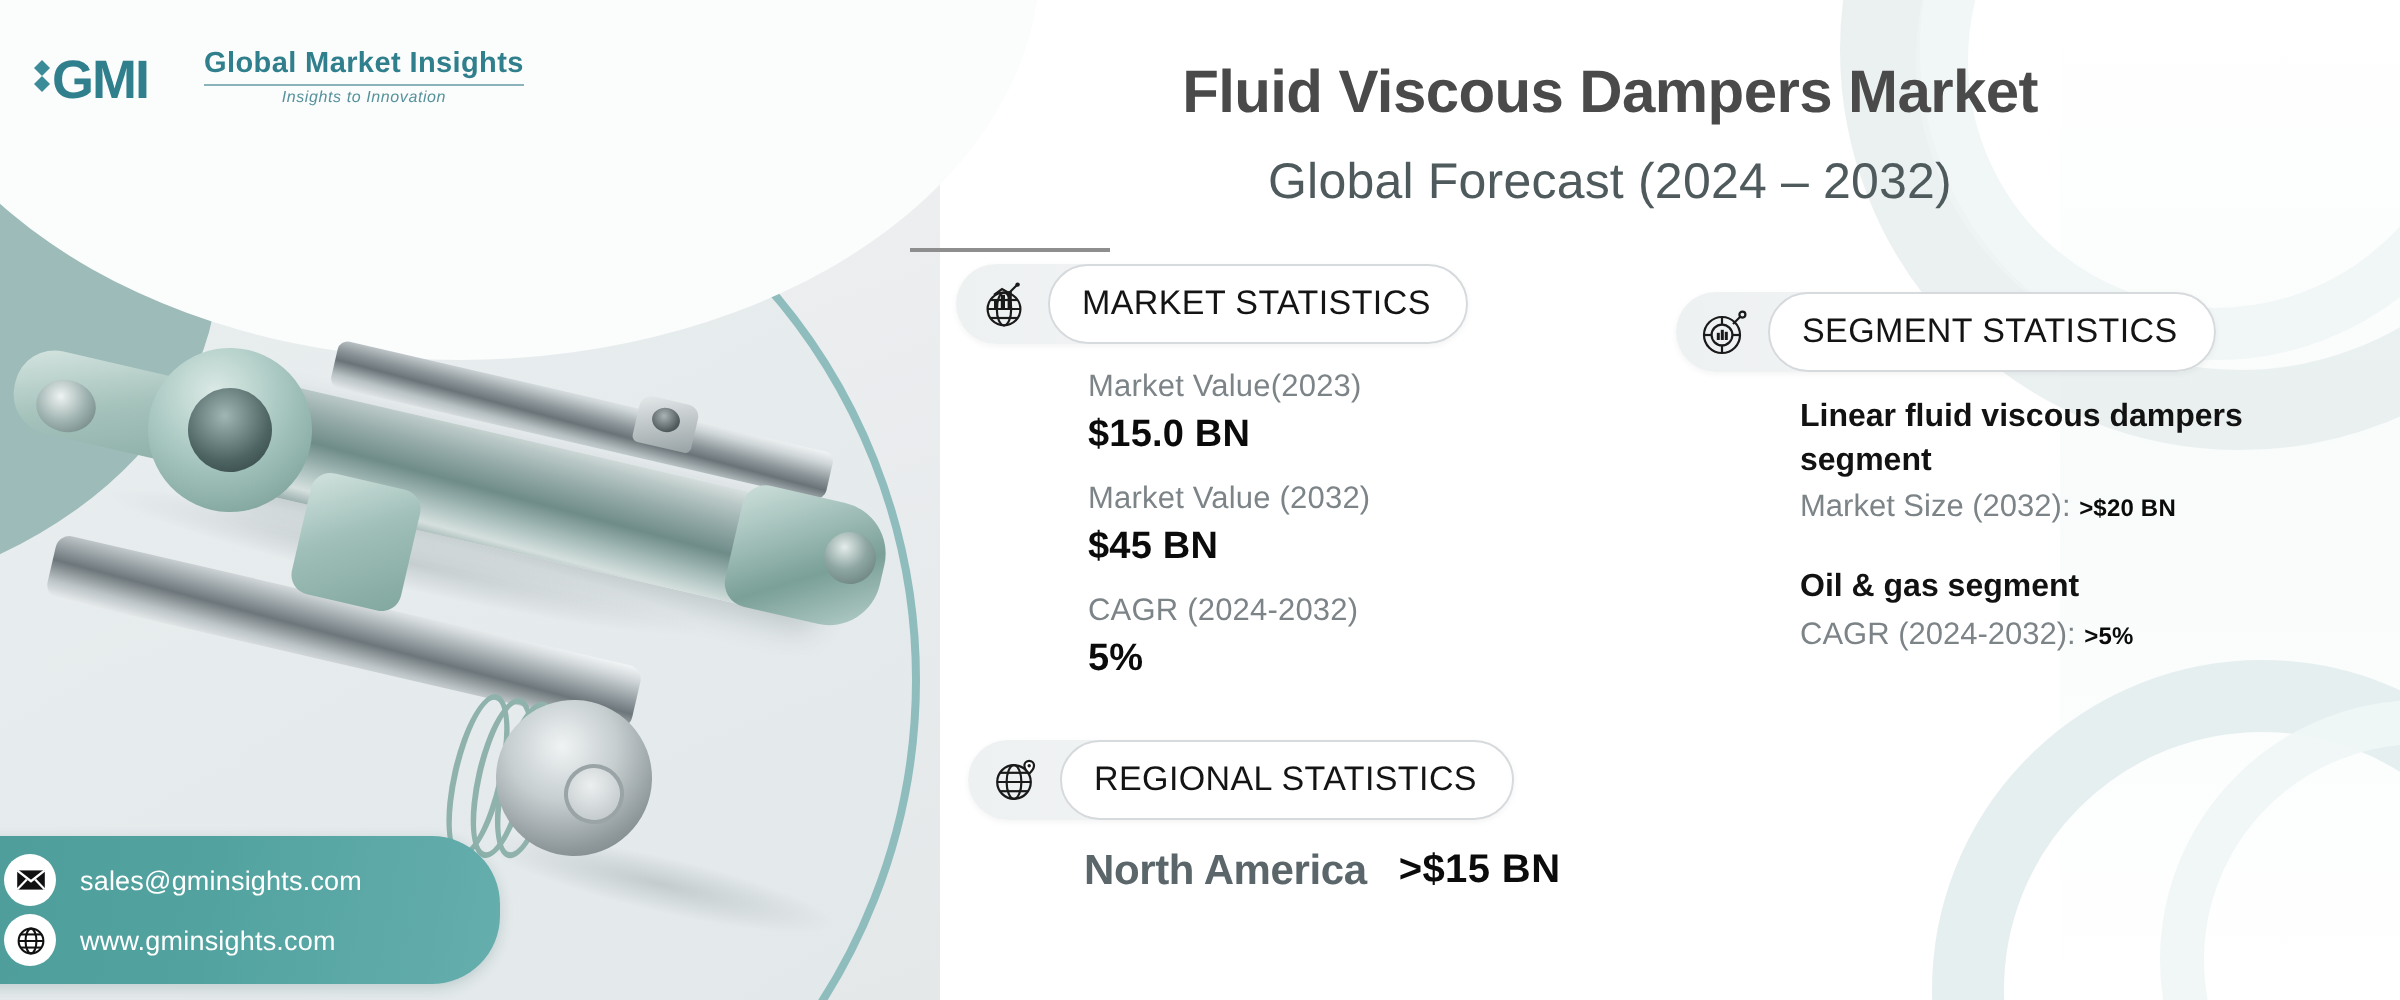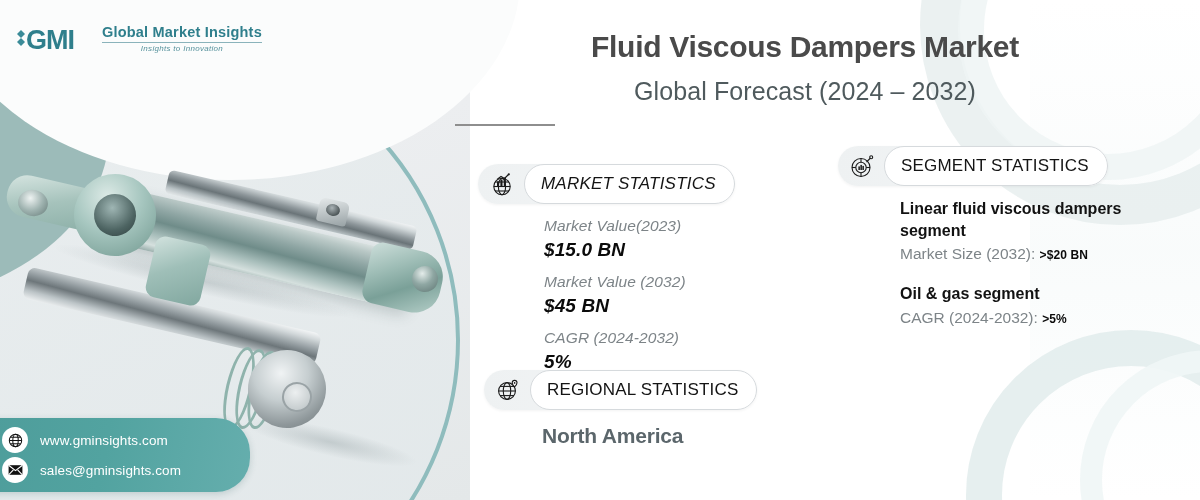--- a/index.html
+++ b/index.html
@@ -353,21 +353,21 @@
   .stat-value {
     font-size: 19px;
     font-weight: 700;
     color: #0b0b0b;
     letter-spacing: 0.1px;
     line-height: 1.35;
     margin-bottom: 7px;
   }
 
   
-  #market-panel { left: 478px; top: 164px; font-style: italic; }
+  #market-panel { left: 478px; top: 132px; }
 
   
   #regional-panel { left: 484px; top: 370px; }
   .region-row {
     display: flex;
     align-items: flex-end;
     gap: 16px;
     padding-left: 58px;
     padding-top: 14px;
   }
@@ -548,20 +548,21 @@
           <circle cx="19.6" cy="5.9" r="0.85" fill="#1a1a1a" stroke="none"></circle>
         </svg>
       </span>
       <span class="panel-label-pill">
         <span class="panel-label">REGIONAL STATISTICS</span>
       </span>
     </div>
     <div class="region-row">
       <div class="region-name">North America</div>
       <div class="region-stats">
+        <div class="region-value">&gt;$15 BN</div>
       </div>
     </div>
   </div>
 
   <div class="panel" id="segment-panel">
     <div class="panel-head">
       <span class="panel-icon">
         <svg width="26" height="26" viewBox="0 0 26 26" fill="none" stroke="#1a1a1a" stroke-width="1.1">
           <circle cx="12" cy="14.5" r="9"></circle>
           <circle cx="12" cy="14.5" r="5.2"></circle>
@@ -585,35 +586,35 @@
       <div class="seg-line"><span>Market Size (2032): </span><b>&gt;$20 BN</b></div>
       <div class="seg-gap"></div>
       <div class="seg-title">Oil &amp; gas segment</div>
       <div class="seg-line"><span>CAGR (2024-2032): </span><b>&gt;5%</b></div>
     </div>
   </div>
 
   <div class="contact">
     <div class="contact-row">
       <span class="contact-badge">
+        <svg width="15" height="12" viewBox="0 0 15 12" fill="#111">
+          <path d="M0.6 1.2h13.8v9.6H0.6z" fill="#111"></path>
+          <path d="M0.6 1.2 L7.5 6.6 L14.4 1.2" fill="none" stroke="#fff" stroke-width="1.2"></path>
+          <path d="M0.6 10.8 L5.4 5.8 M14.4 10.8 L9.6 5.8" fill="none" stroke="#fff" stroke-width="1.1"></path>
+        </svg>
+      </span>
+      <span class="contact-text">sales@gminsights.com</span>
+    </div>
+    <div class="contact-row">
+      <span class="contact-badge">
         <svg width="15" height="15" viewBox="0 0 16 16" fill="none" stroke="#111" stroke-width="1.1">
           <circle cx="8" cy="8" r="6.6"></circle>
           <ellipse cx="8" cy="8" rx="2.9" ry="6.6"></ellipse>
           <line x1="1.4" y1="8" x2="14.6" y2="8"></line>
           <line x1="2.6" y1="4.5" x2="13.4" y2="4.5"></line>
           <line x1="2.6" y1="11.5" x2="13.4" y2="11.5"></line>
         </svg>
       </span>
       <span class="contact-text">www.gminsights.com</span>
     </div>
-    <div class="contact-row">
-      <span class="contact-badge">
-        <svg width="15" height="12" viewBox="0 0 15 12" fill="#111">
-          <path d="M0.6 1.2h13.8v9.6H0.6z" fill="#111"></path>
-          <path d="M0.6 1.2 L7.5 6.6 L14.4 1.2" fill="none" stroke="#fff" stroke-width="1.2"></path>
-          <path d="M0.6 10.8 L5.4 5.8 M14.4 10.8 L9.6 5.8" fill="none" stroke="#fff" stroke-width="1.1"></path>
-        </svg>
-      </span>
-      <span class="contact-text">sales@gminsights.com</span>
-    </div>
   </div>
 
 </div>
 
 </body></html>

